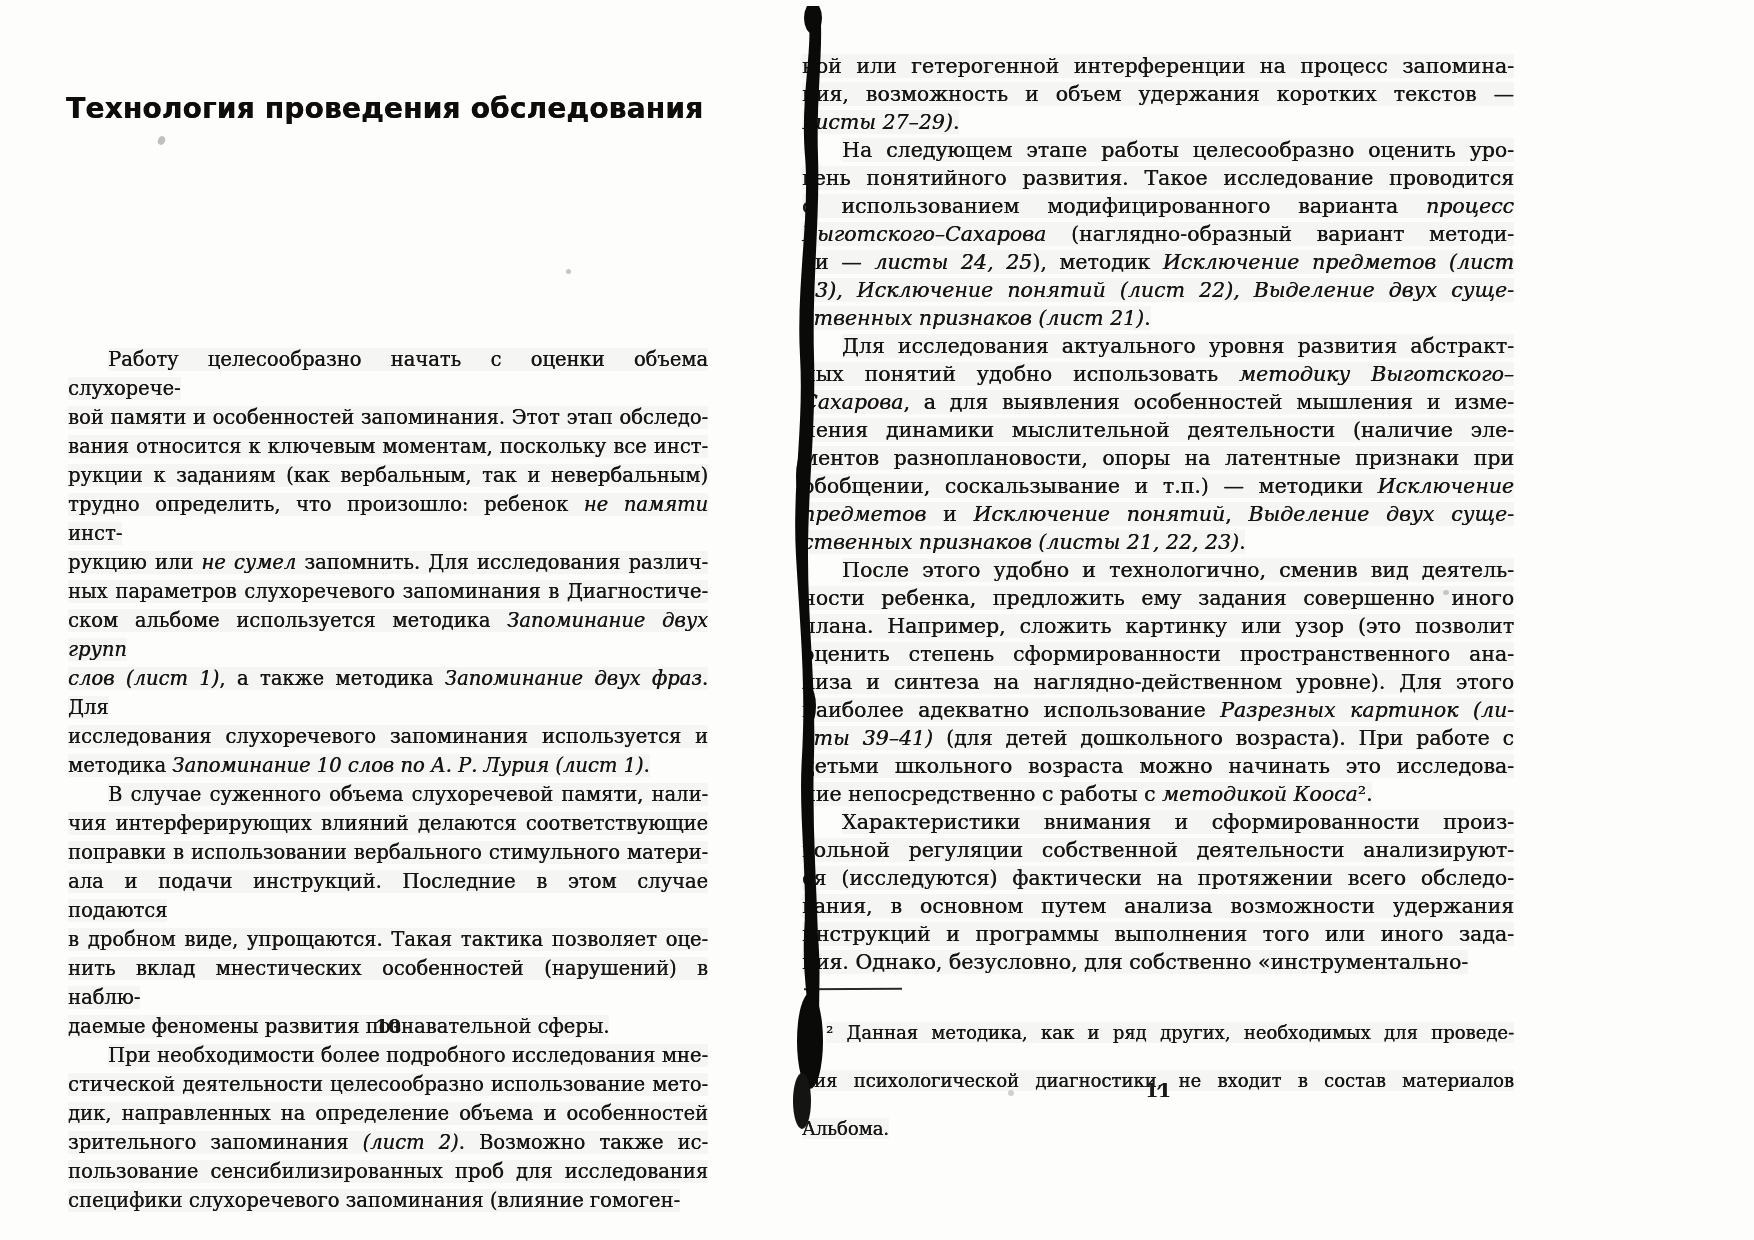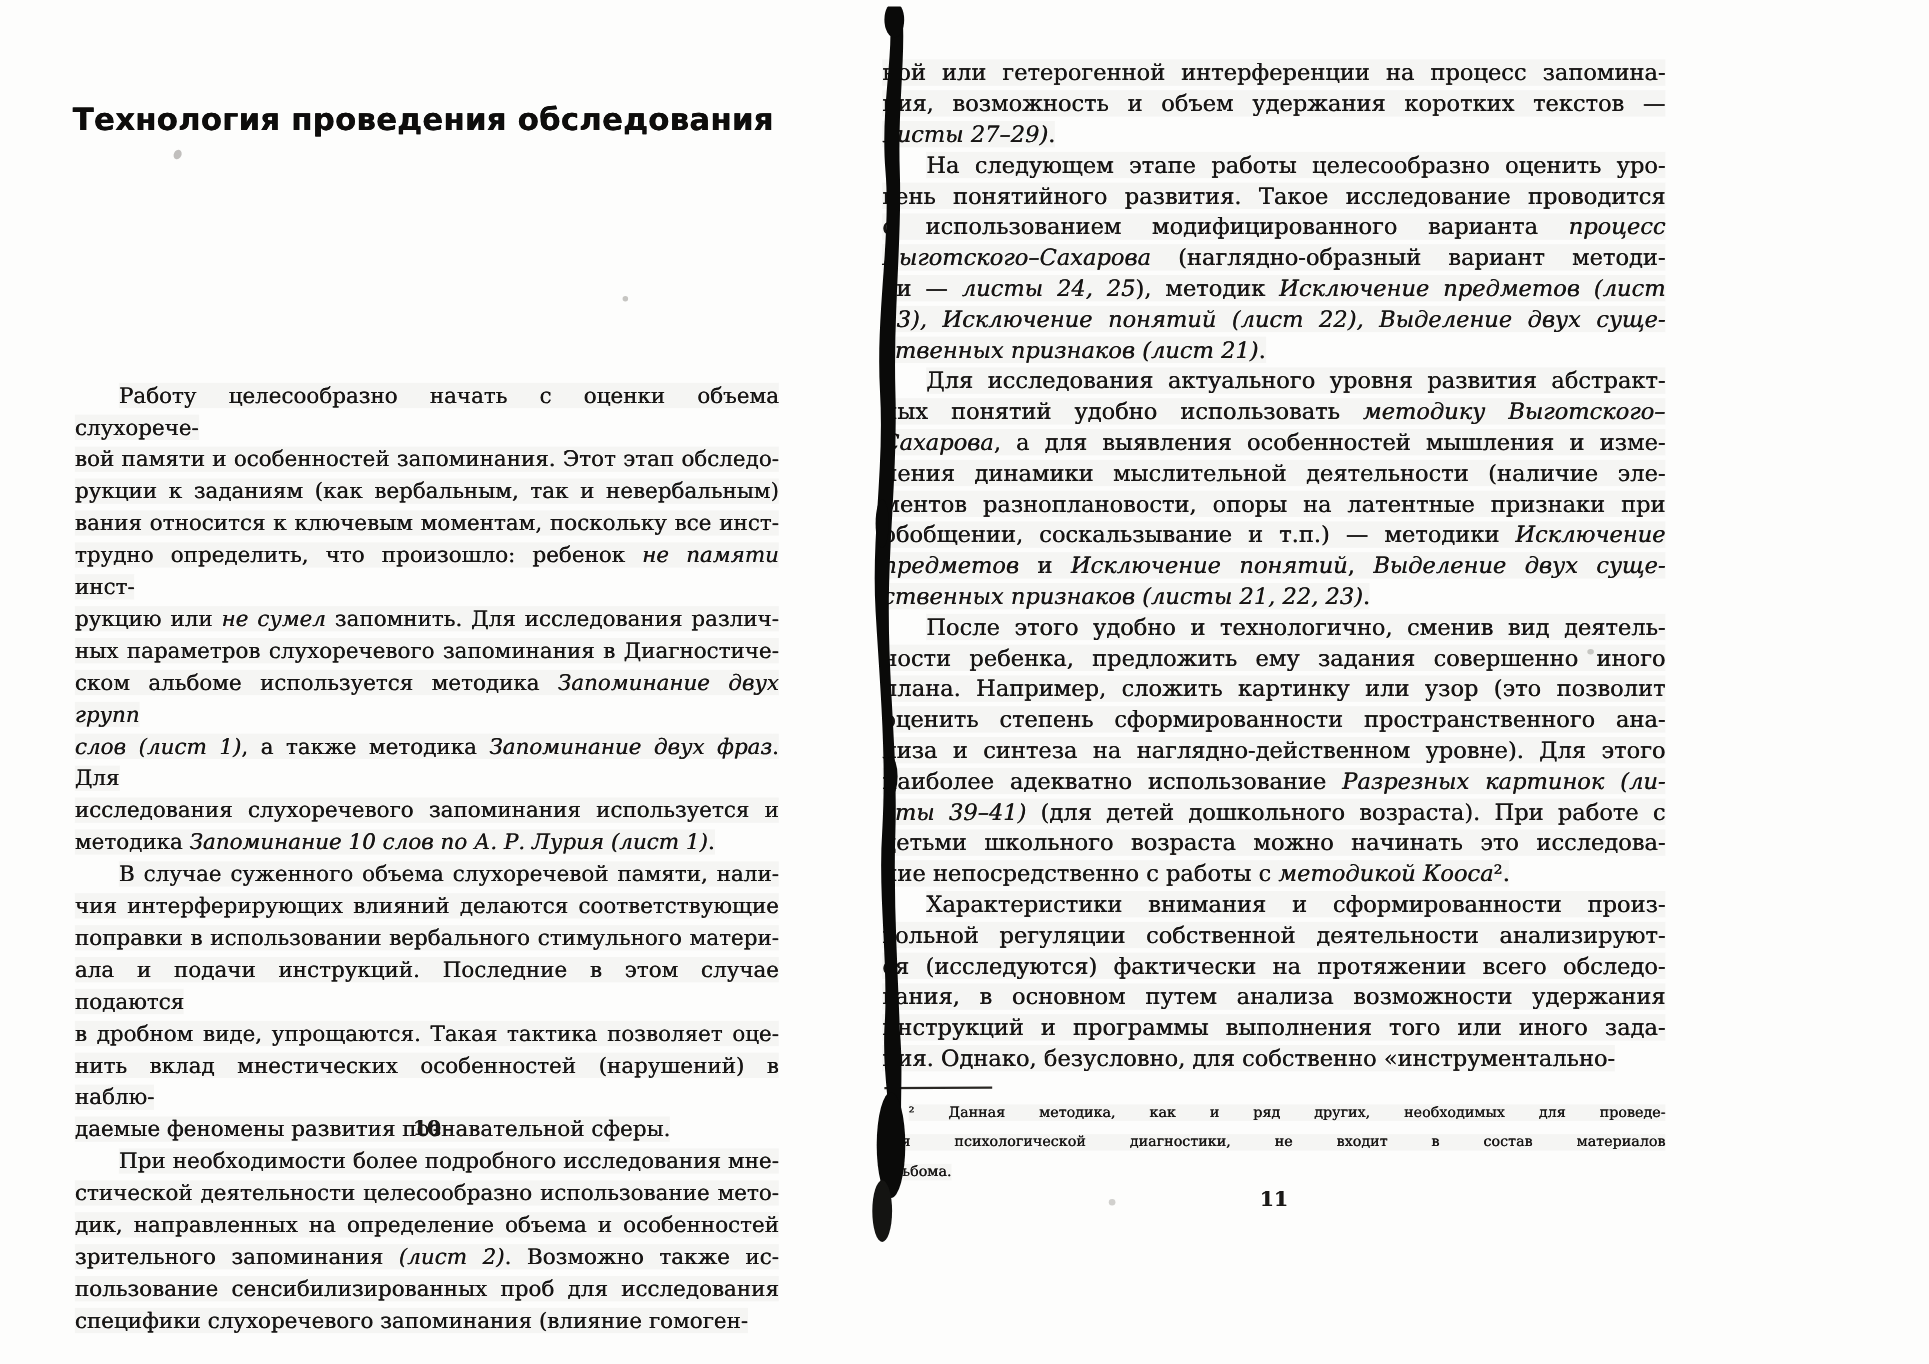--- a/index.html
+++ b/index.html
@@ -32,21 +32,21 @@
   .para .line.first{text-indent:40px;}
   .para.no-indent .line.first{text-indent:0;}
   .line span,.line i{background:rgba(110,108,100,0.055);}
   .line i{font-style:italic;}
   .footnote-rule{
     position:absolute;left:804px;top:988px;width:98px;height:2px;
     background:#2a2824;
     transform:rotate(-.3deg);
   }
   .footnote{left:802px;top:998px;width:712px;}
-  .footnote .line{font-size:13px;line-height:27px;}
+  .footnote .line{font-size:18px;line-height:27px;margin-top:21px;}
   .footnote .para .line.first{text-indent:24px;}
   .pagenum{
     position:absolute;font-size:18.5px;font-weight:bold;
     text-align:center;color:#1b1917;text-shadow:.3px 0 0 #1b1917;
   }
   .pagenum.left-num{left:68px;top:1016px;width:640px;}
   .pagenum.right-num{left:802px;top:1080px;width:712px;}
   .gutter{position:absolute;left:772px;top:6px;pointer-events:none;}
   .speck{position:absolute;background:#8f8d88;border-radius:50%;}
   .speck.s1{left:158px;top:136px;width:7px;height:9px;transform:rotate(24deg);opacity:.55;}
@@ -58,22 +58,22 @@
 <body>
 
 <div id="spread">
 
   <div>
     <div class="title">Технология проведения обследования</div>
     <div class="col col-left">
         <div class="para">
           <div class="line first"><span>Работу целесообразно начать с оценки объема слухорече-</span></div>
           <div class="line"><span>вой памяти и особенностей запоминания. Этот этап обследо-</span></div>
+          <div class="line"><span>вания относится к ключевым моментам, поскольку все инст-</span></div>
           <div class="line"><span>рукции к заданиям (как вербальным, так и невербальным)</span></div>
-          <div class="line"><span>вания относится к ключевым моментам, поскольку все инст-</span></div>
           <div class="line"><span>трудно определить, что произошло: ребенок </span><i>не памяти</i><span> инст-</span></div>
           <div class="line"><span>рукцию или </span><i>не сумел</i><span> запомнить. Для исследования различ-</span></div>
           <div class="line"><span>ных параметров слухоречевого запоминания в Диагностиче-</span></div>
           <div class="line"><span>ском альбоме используется методика </span><i>Запоминание двух групп</i></div>
           <div class="line"><i>слов (лист 1)</i><span>, а также методика </span><i>Запоминание двух фраз</i><span>. Для</span></div>
           <div class="line"><span>исследования слухоречевого запоминания используется и</span></div>
           <div class="line last"><span>методика </span><i>Запоминание 10 слов по А. Р. Лурия (лист 1)</i><span>.</span></div>
         </div>
         <div class="para">
           <div class="line first"><span>В случае суженного объема слухоречевой памяти, нали-</span></div>

